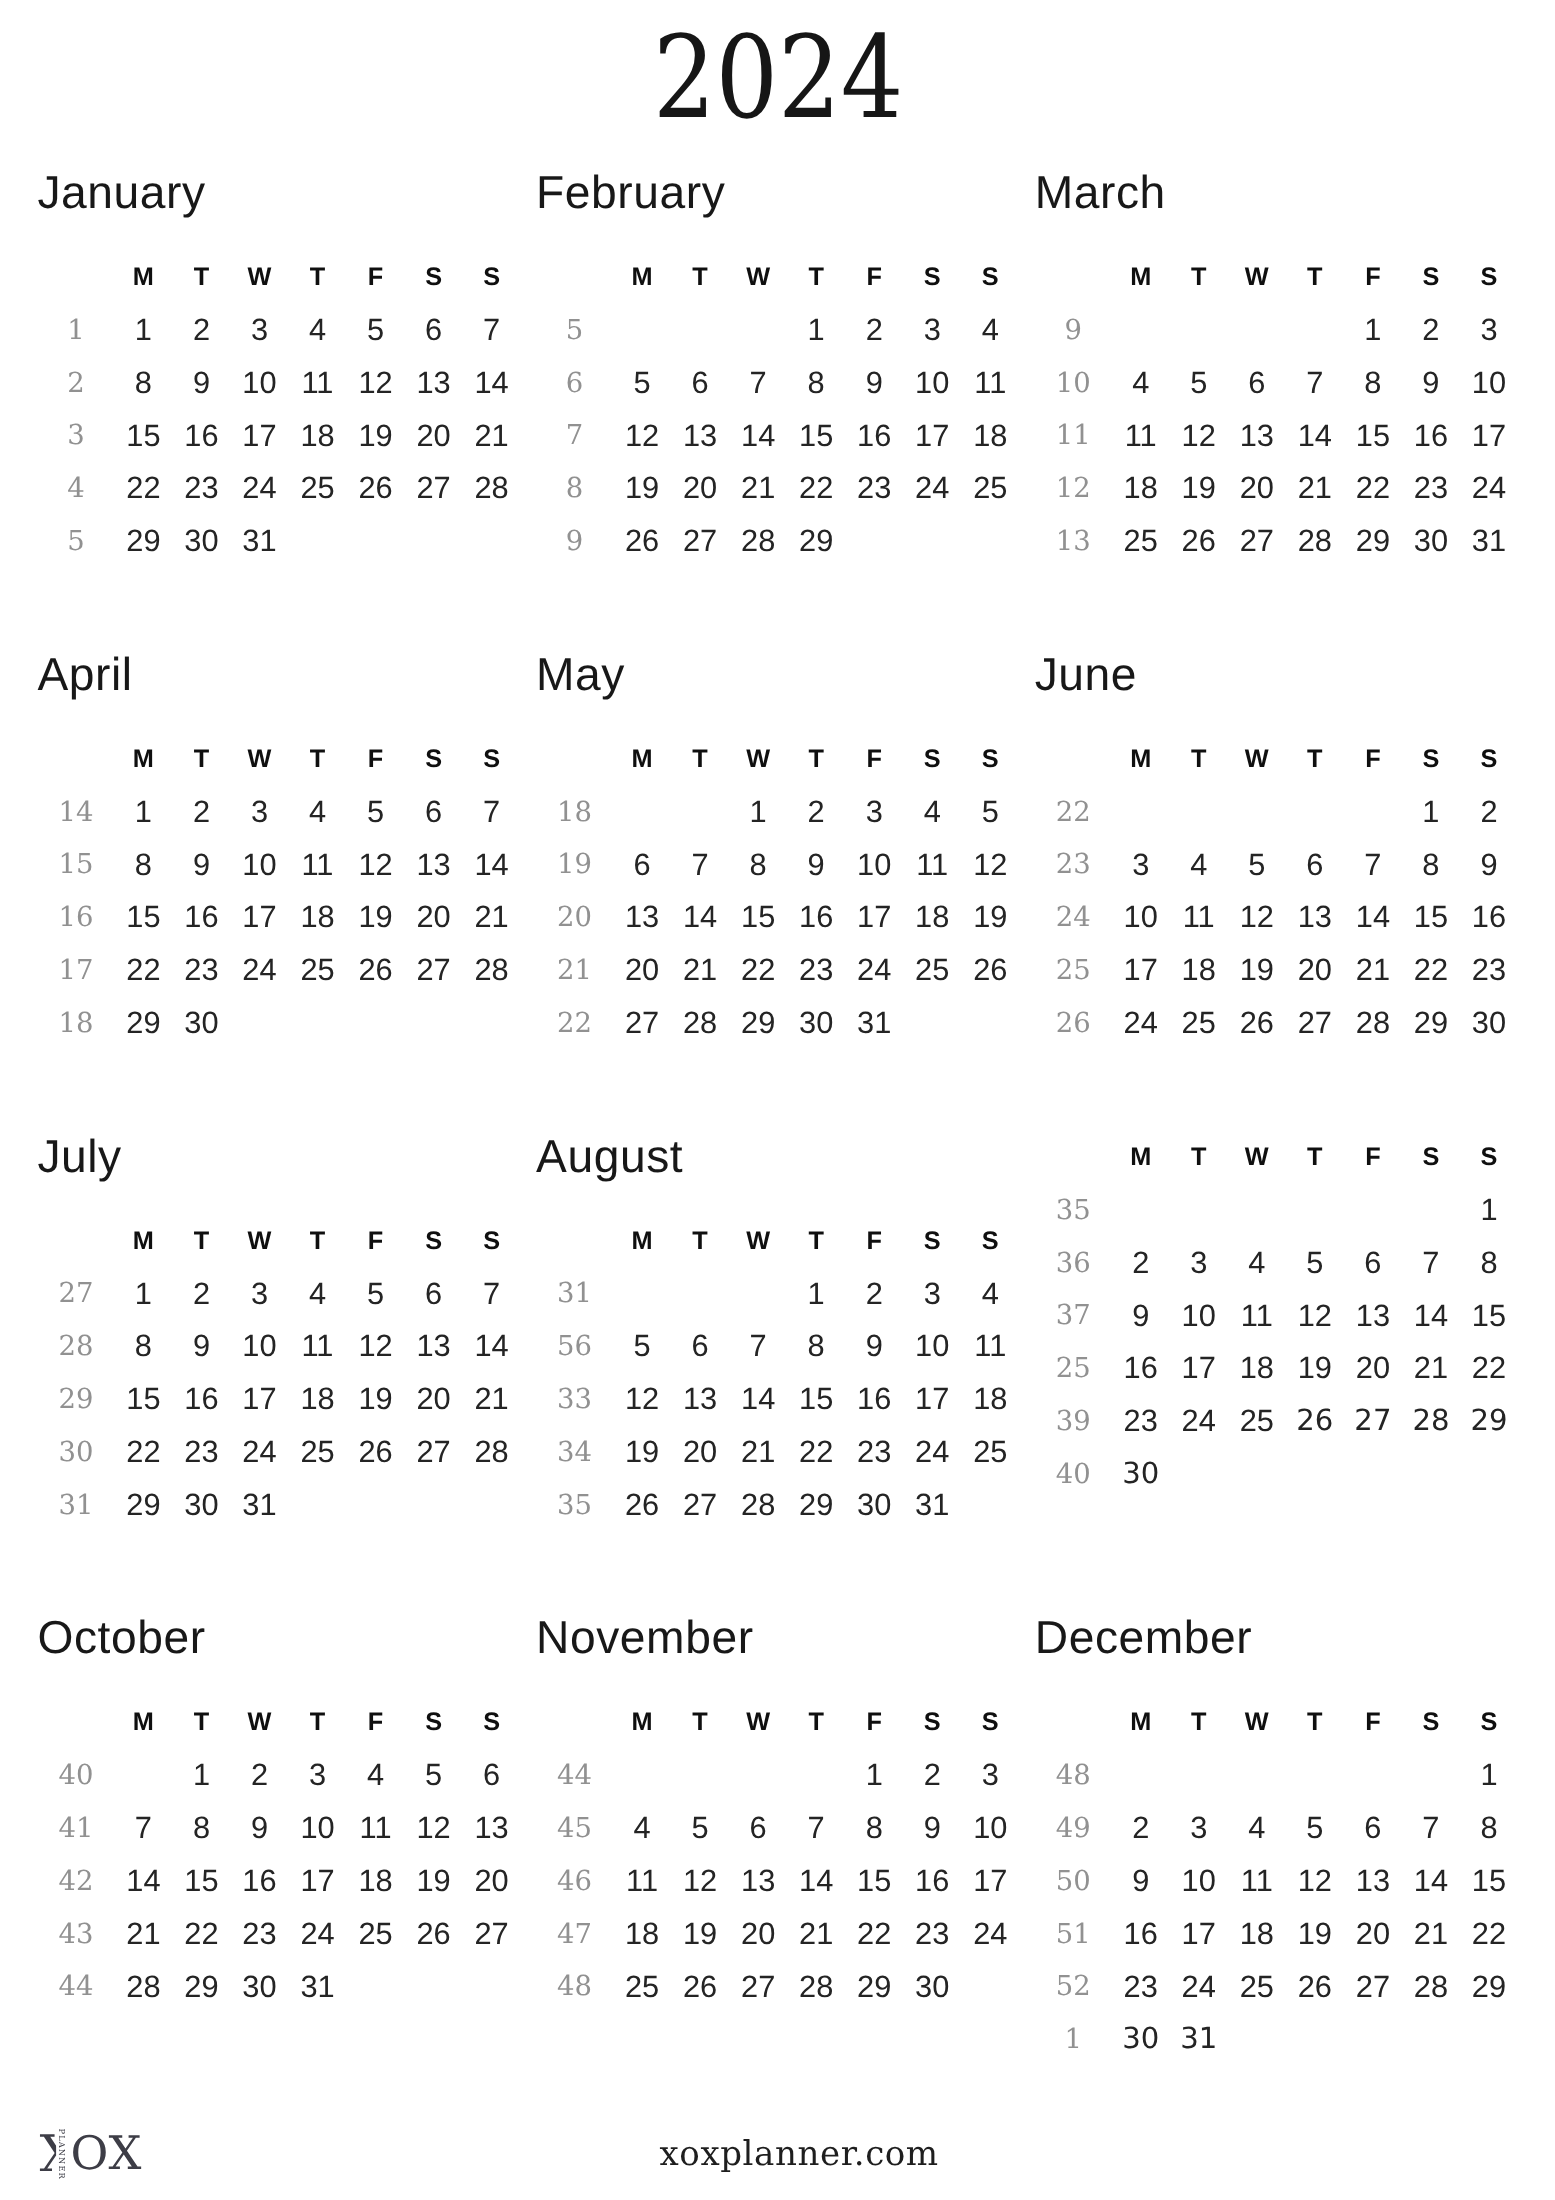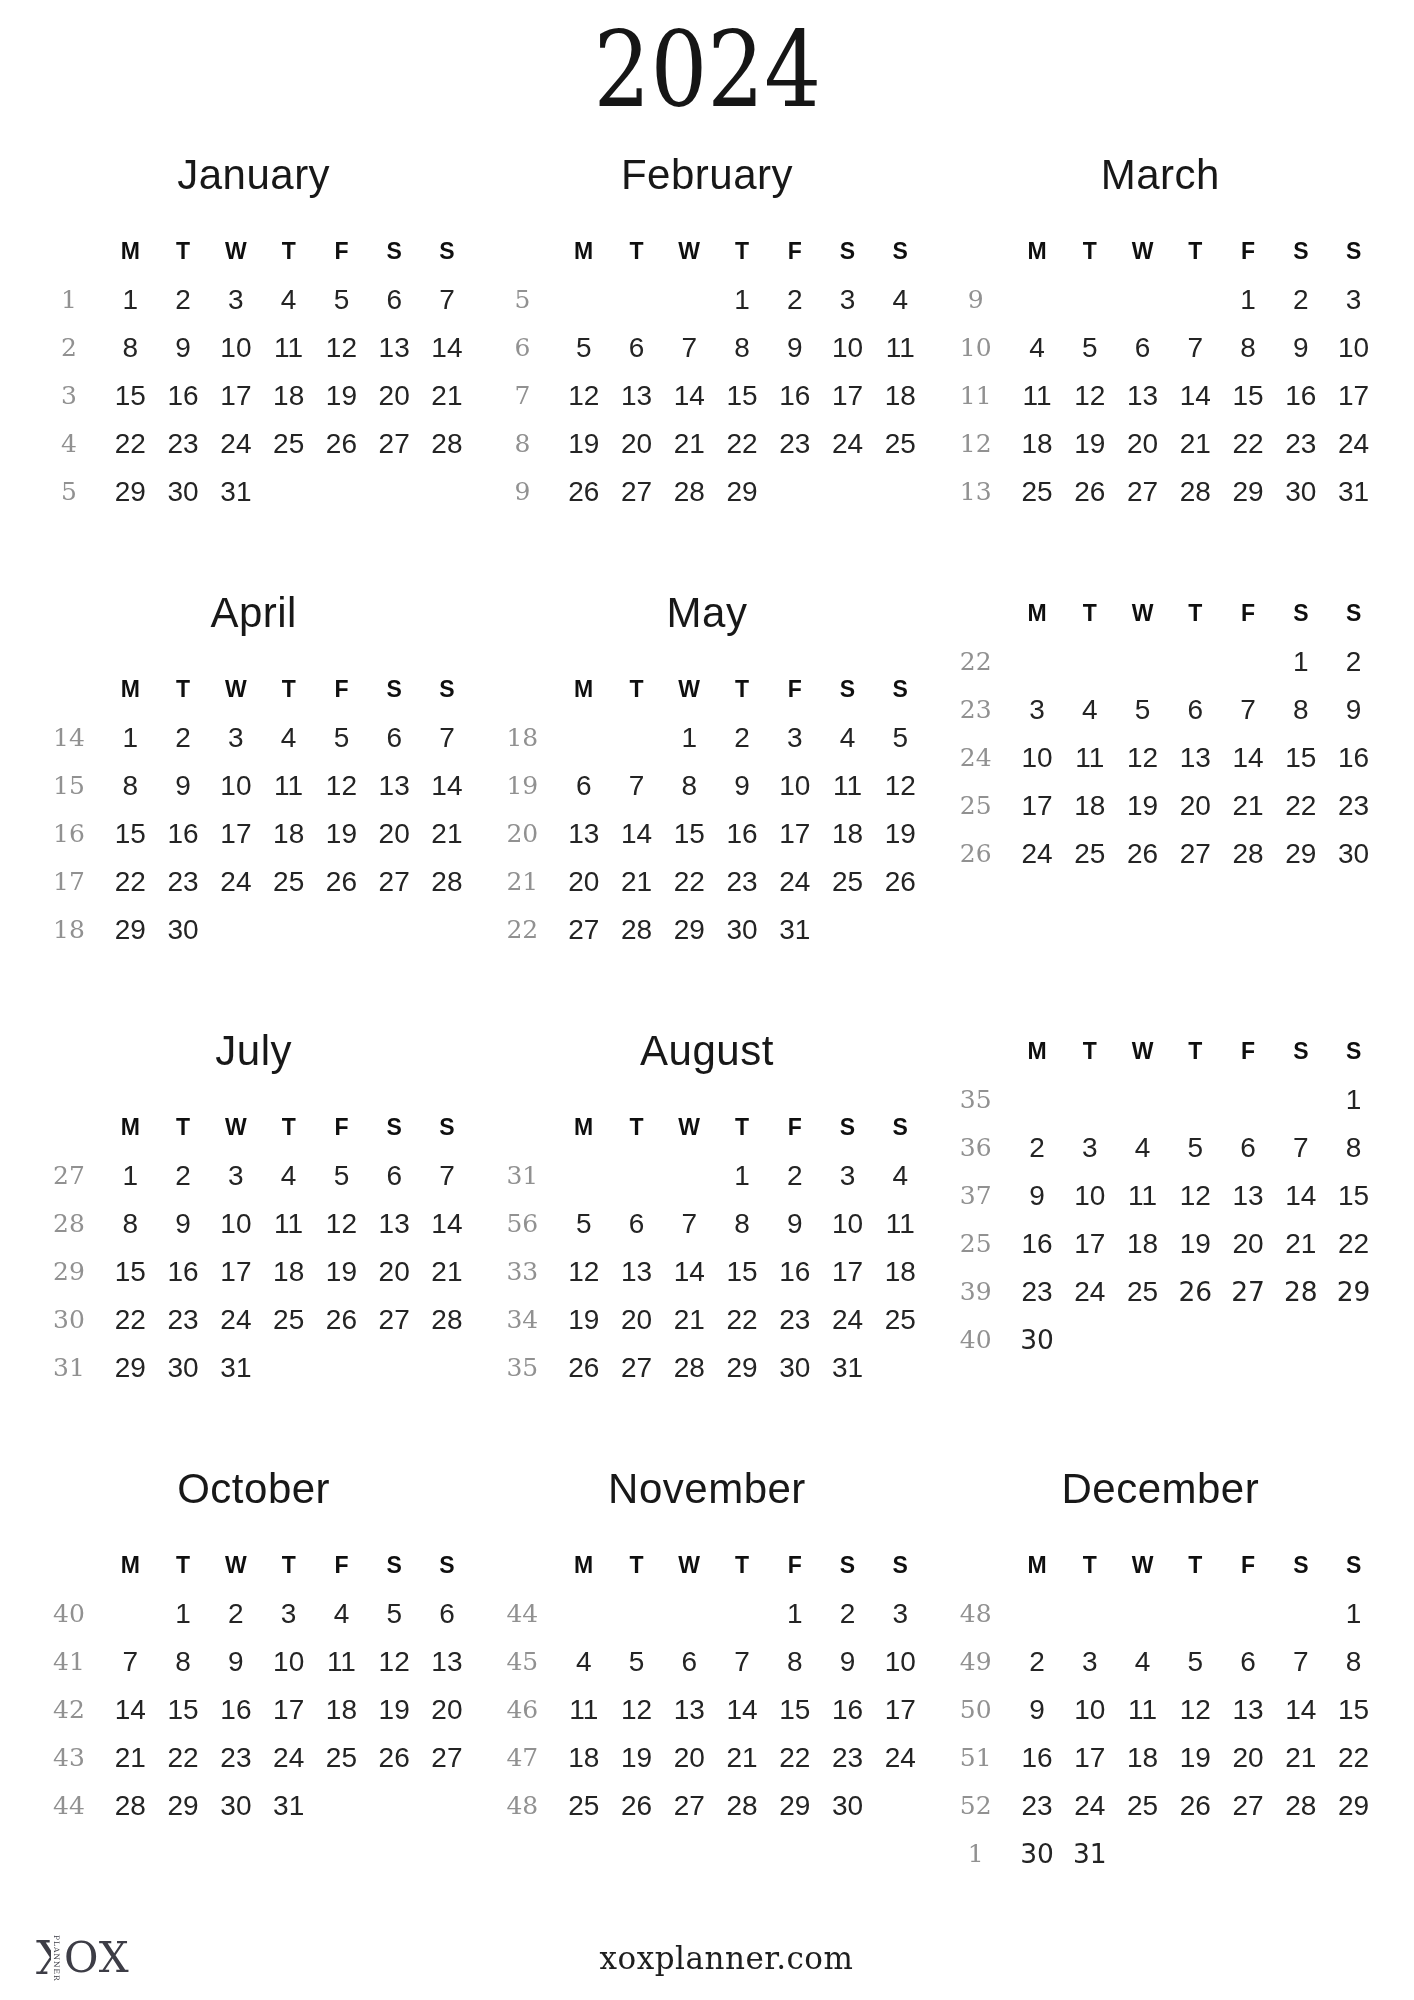--- a/index.html
+++ b/index.html
@@ -20,21 +20,21 @@
   .year-title span{display:inline-block;transform:scaleX(0.86);}
 
   
   .months{
     position:absolute;top:150px;left:34px;width:1346px;
     display:grid;grid-template-columns:repeat(3,1fr);
     column-gap:14px;row-gap:72px;
   }
   .month{}
   .mname{
-    text-align:center;font-size:42px;line-height:50px;margin-bottom:26px;
+    text-align:left;font-size:42px;line-height:50px;margin-bottom:26px;
     font-weight:400;color:var(--c-month_name,#181818);letter-spacing:.5px;
   }
   .mgrid{display:grid;grid-template-columns:70px repeat(7,1fr);}
   .mgrid span{display:block;height:48px;line-height:48px;text-align:center;}
   .mgrid .corner{height:50px;}
   .dh{
     height:50px !important;line-height:50px !important;
     font-weight:700;font-size:23px;color:var(--c-day_header,#0f0f0f);
   }
   .wn{
@@ -334,20 +334,21 @@
           <span class="day">27</span>
           <span class="day">28</span>
           <span class="day">29</span>
           <span class="day">30</span>
           <span class="day">31</span>
           <span class="day"></span>
           <span class="day"></span>
         </div>
       </div>
       <div class="month">
+        <div class="mname">June</div>
         <div class="mgrid">
           <span class="corner"></span>
           <span class="dh">M</span>
           <span class="dh">T</span>
           <span class="dh">W</span>
           <span class="dh">T</span>
           <span class="dh">F</span>
           <span class="dh">S</span>
           <span class="dh">S</span>
           <span class="wn">22</span>

